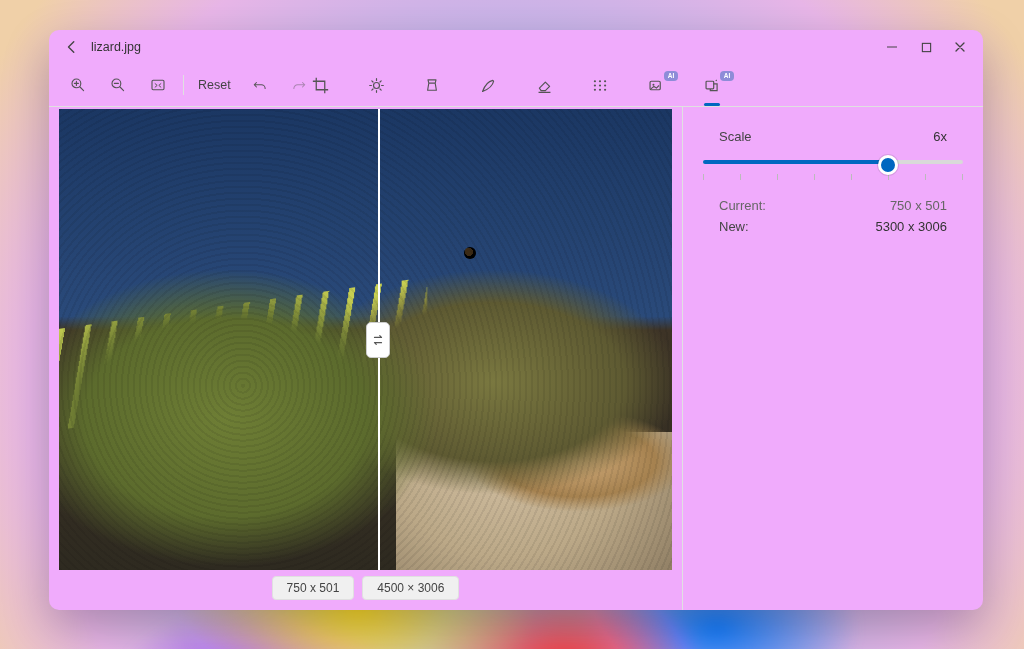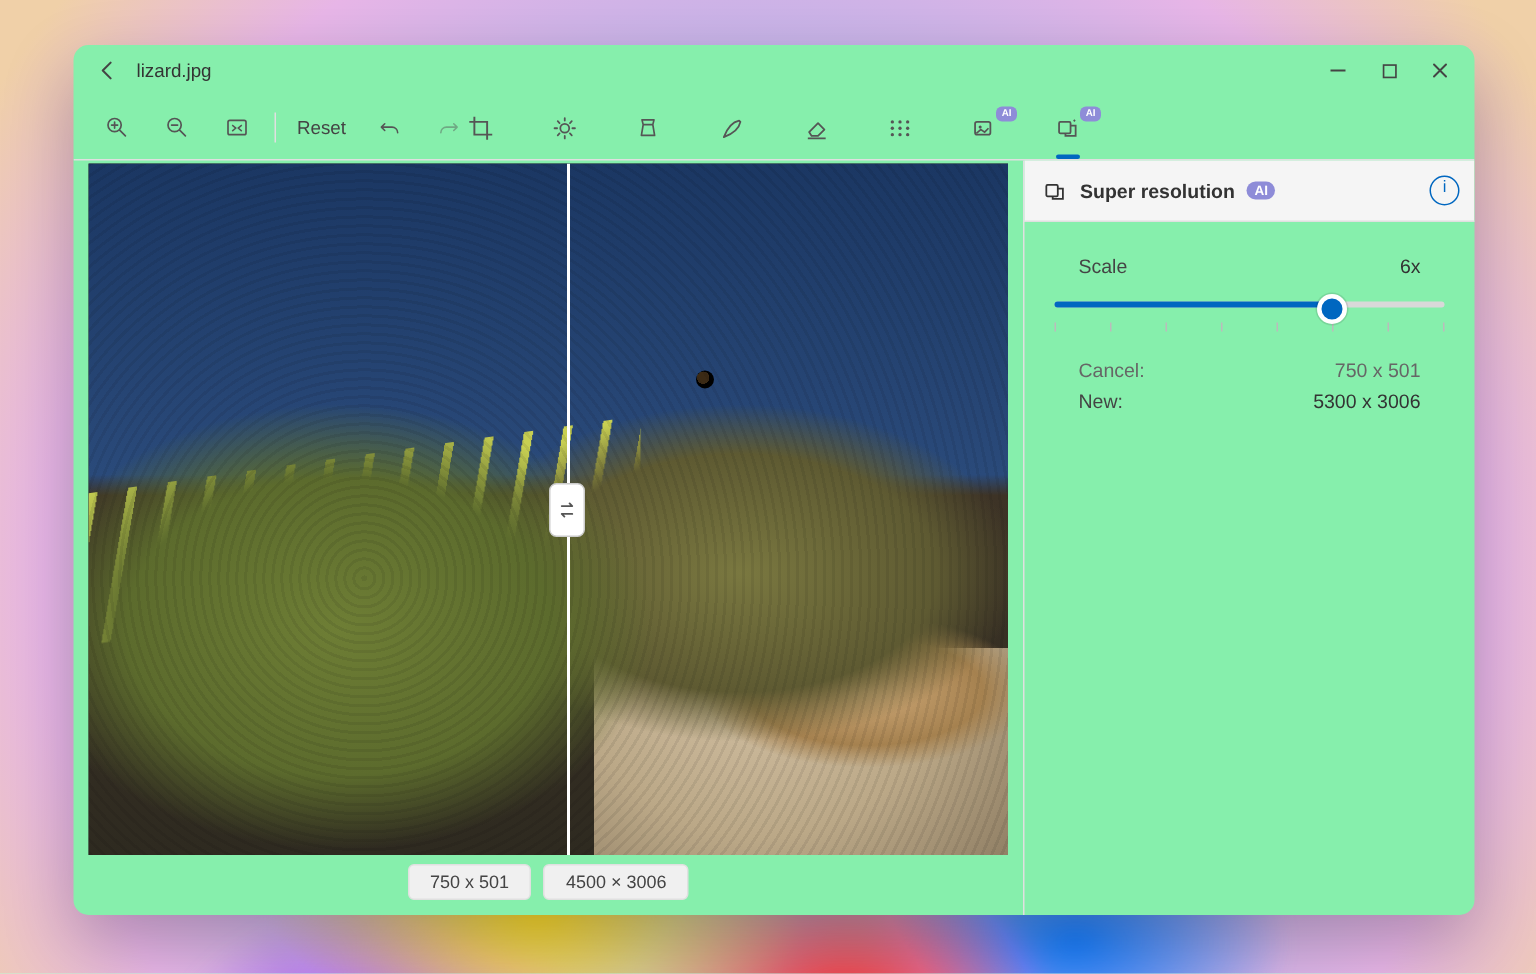--- a/index.html
+++ b/index.html
@@ -26,21 +26,21 @@
     background:
       radial-gradient(ellipse 300px 180px at 35% 40%, #ffdb4d 0%, transparent 60%),
       radial-gradient(ellipse 260px 180px at 55% 55%, #ff3b3b 0%, transparent 55%),
       radial-gradient(ellipse 260px 160px at 70% 45%, #2b7bff 0%, transparent 55%),
       radial-gradient(ellipse 260px 160px at 25% 60%, #8f47ff 0%, transparent 55%),
       radial-gradient(ellipse 260px 160px at 60% 80%, #1ab25a 0%, transparent 55%);
     filter: blur(6px) saturate(1.3);
   }
   .window{
     position:absolute;left:49px;top:30px;width:934px;height:580px;
-    background:#86efac;border-radius:var(--window-radius);
+    background:#f0abfc;border-radius:var(--window-radius);
     box-shadow:0 18px 46px rgba(0,0,0,.25);
     display:flex;flex-direction:column;
     overflow:hidden;
   }
   .titlebar{
     height:34px;display:flex;align-items:center;padding:0 6px 0 10px;
   }
   .back-btn{width:26px;height:26px;display:flex;align-items:center;justify-content:center;border-radius:4px;color:#444;}
   .filename{margin-left:6px;font-size:12.5px;color:#333;}
   .window-controls{margin-left:auto;display:flex;}
@@ -305,29 +305,20 @@
             </svg>
         </div>
       </div>
       <div class="dim-labels">
         <div class="dim-label">750 x 501</div>
         <div class="dim-label">4500 × 3006</div>
       </div>
     </div>
 
     <div class="side-panel">
-      <div class="panel-header">
-        <svg width="17" height="17" viewBox="0 0 20 20">
-            <rect x="3" y="5" width="9" height="9" rx="1" fill="none" stroke="#333" stroke-width="1.4"></rect>
-            <path d="M12 8h4v8H8v-2" fill="none" stroke="#333" stroke-width="1.4"></path>
-          </svg>
-        <span class="title">Super resolution</span>
-        <span class="ai-chip">AI</span>
-        <span class="info-icon">i</span>
-      </div>
       <div class="panel-body">
         <div class="row">
           <span class="label">Scale</span>
           <span class="value">6x</span>
         </div>
         <div class="slider-wrap">
           <div class="slider">
             <div class="track"></div>
             <div class="track-fill" id="track-fill" style="width: 70%;"></div>
             <div class="thumb" id="slider-thumb" style="left: calc(70% - 7px);"></div>
@@ -337,21 +328,21 @@
               <span></span>
               <span></span>
               <span></span>
               <span></span>
               <span></span>
               <span></span>
               <span></span>
           </div>
         </div>
         <div class="row muted" style="margin-top:18px">
-          <span class="label">Cancel:</span>
+          <span class="label">Current:</span>
           <span class="value">750 x 501</span>
         </div>
         <div class="row">
           <span class="label">New:</span>
           <span class="value">5300 x 3006</span>
         </div>
       </div>
     </div>
   </div>
 </div>

